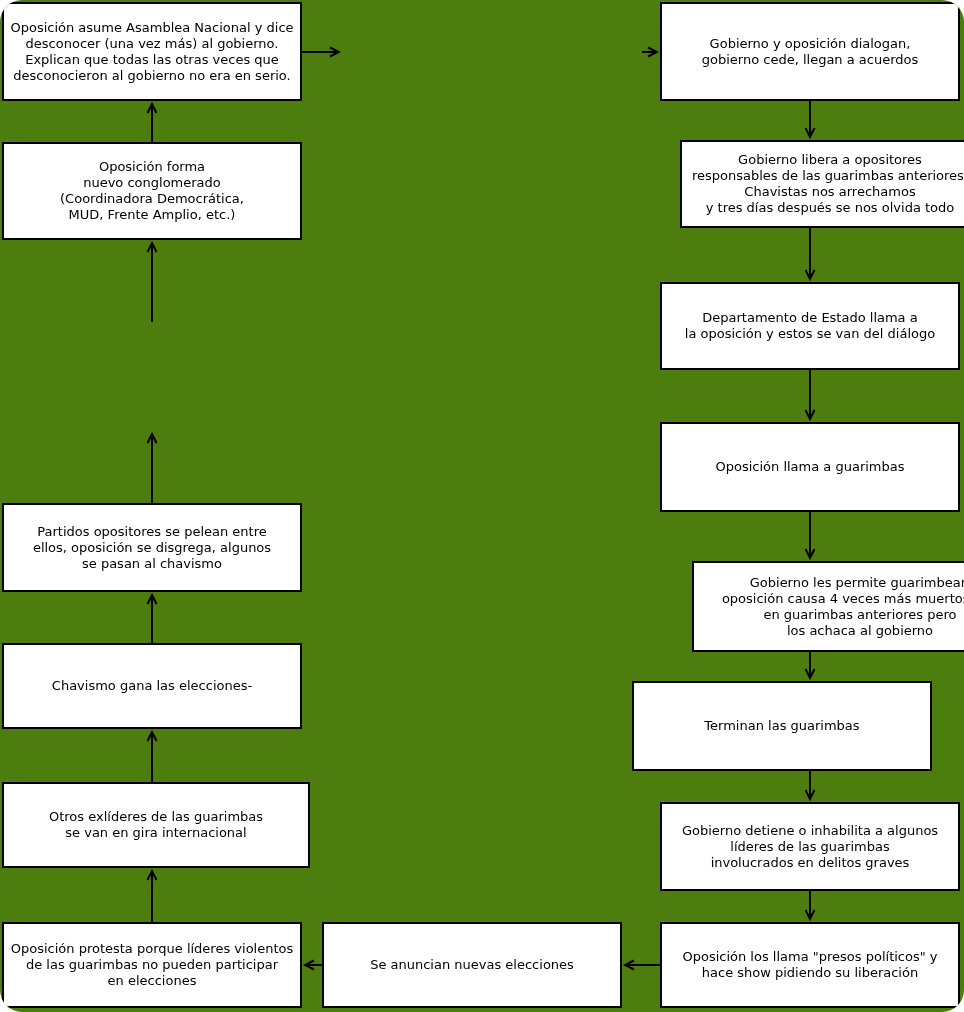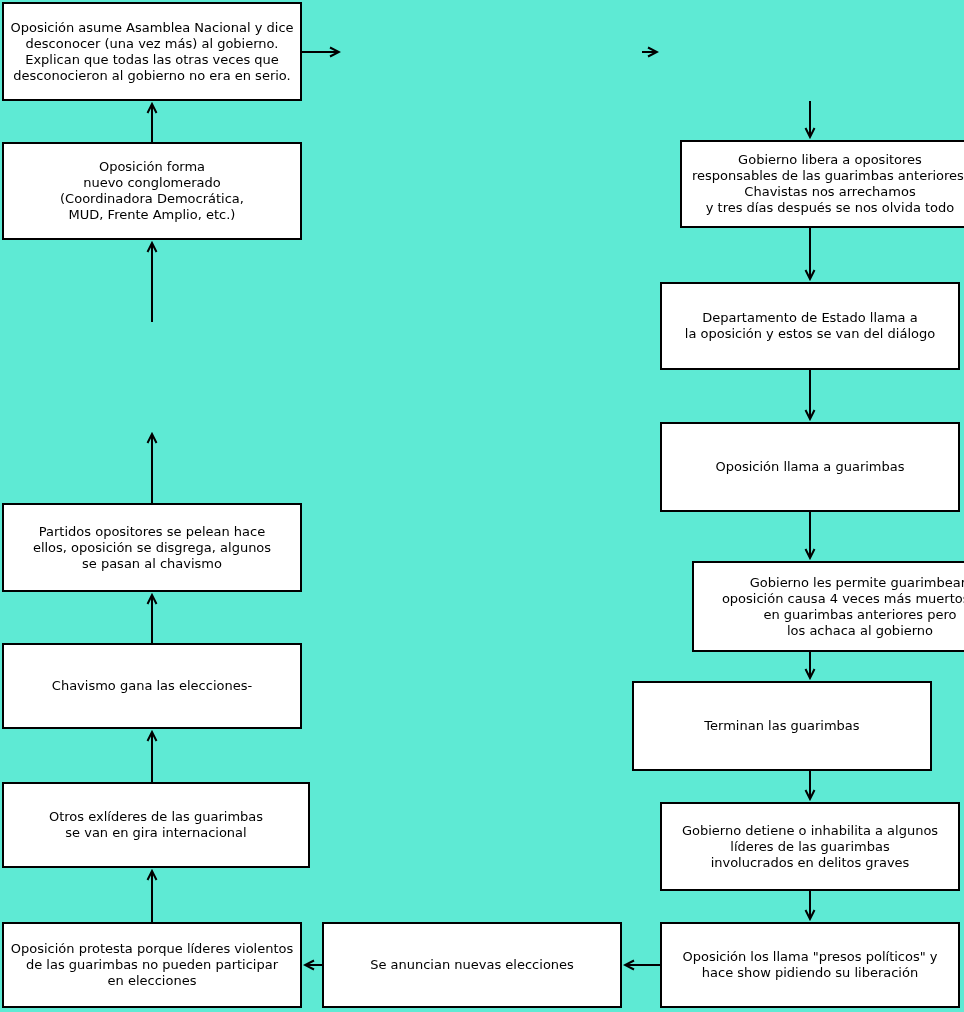--- a/index.html
+++ b/index.html
@@ -1,22 +1,23 @@
 <!DOCTYPE html>
 <html><head>
 <meta charset="utf-8">
 <style>
   html, body { margin: 0; padding: 0; background: #ffffff; }
   .canvas {
     position: relative;
     width: 964px;
     height: 1012px;
-    background: #5eead4;
+    background: #4d7c0f;
     font-family: "DejaVu Sans", sans-serif;
     overflow: hidden;
+    border-radius: 22px;
   }
   .arrows-layer {
     position: absolute;
     left: 0; top: 0;
     width: 964px; height: 1012px;
     pointer-events: none;
   }
   .node {
     position: absolute;
     box-sizing: border-box;
@@ -74,41 +75,45 @@
 Explican que todas las otras veces que
 desconocieron al gobierno no era en serio.</span>
   </div>
   <div class="node" style="left:2px;top:142px;width:300px;height:98px">
     <span class="node-text">Oposición forma
 nuevo conglomerado
 (Coordinadora Democrática,
 MUD, Frente Amplio, etc.)</span>
   </div>
   <div class="node" style="left:2px;top:503px;width:300px;height:89px">
-    <span class="node-text">Partidos opositores se pelean hace
+    <span class="node-text">Partidos opositores se pelean entre
 ellos, oposición se disgrega, algunos
 se pasan al chavismo</span>
   </div>
   <div class="node" style="left:2px;top:643px;width:300px;height:86px">
     <span class="node-text">Chavismo gana las elecciones-</span>
   </div>
   <div class="node" style="left:2px;top:782px;width:308px;height:86px">
     <span class="node-text">Otros exlíderes de las guarimbas
 se van en gira internacional</span>
   </div>
   <div class="node" style="left:2px;top:922px;width:300px;height:86px">
     <span class="node-text">Oposición protesta porque líderes violentos
 de las guarimbas no pueden participar
 en elecciones</span>
   </div>
 
   <div class="node" style="left:322px;top:922px;width:300px;height:86px">
     <span class="node-text">Se anuncian nuevas elecciones</span>
   </div>
 
+  <div class="node" style="left:660px;top:2px;width:300px;height:99px">
+    <span class="node-text">Gobierno y oposición dialogan,
+gobierno cede, llegan a acuerdos</span>
+  </div>
   <div class="node" style="left:680px;top:140px;width:300px;height:88px">
     <span class="node-text">Gobierno libera a opositores
 responsables de las guarimbas anteriores,
 Chavistas nos arrechamos
 y tres días después se nos olvida todo</span>
   </div>
   <div class="node" style="left:660px;top:282px;width:300px;height:88px">
     <span class="node-text">Departamento de Estado llama a
 la oposición y estos se van del diálogo</span>
   </div>

